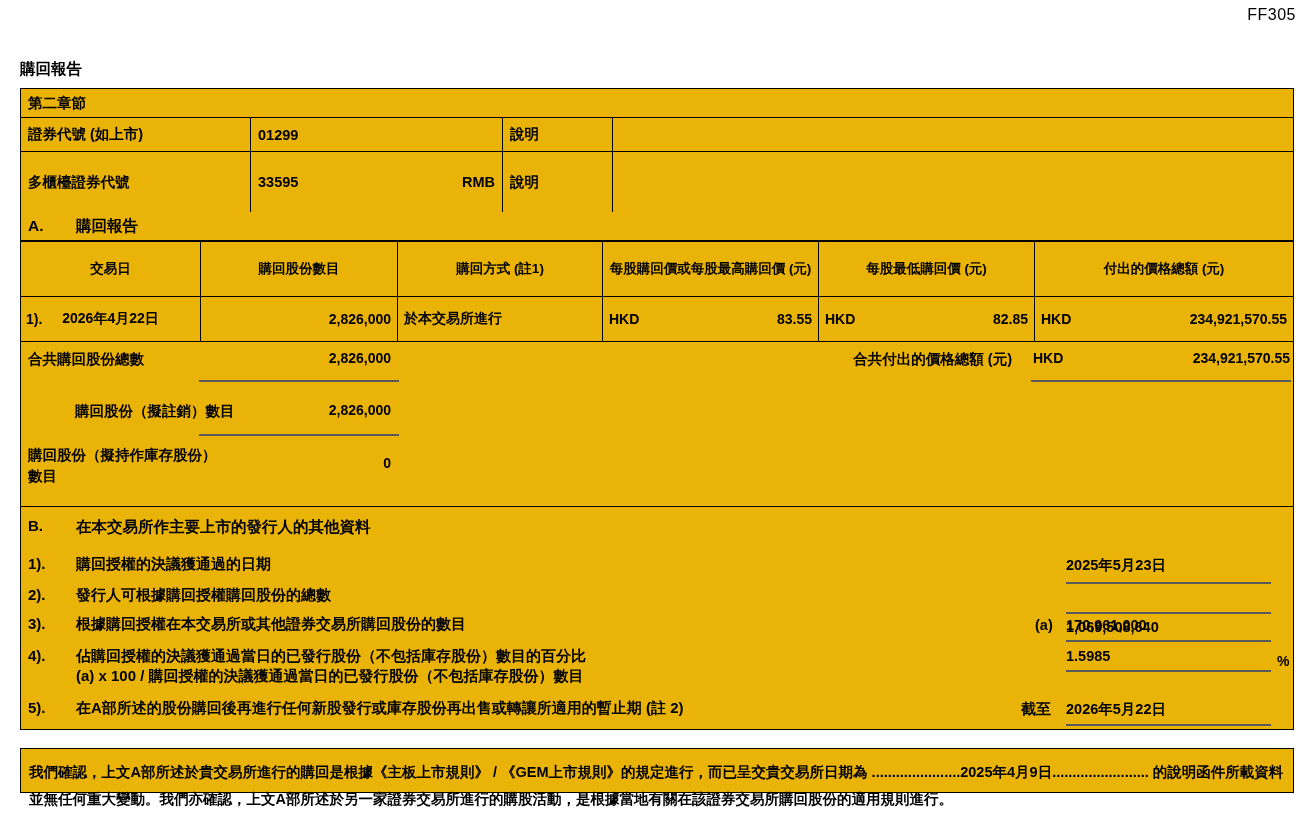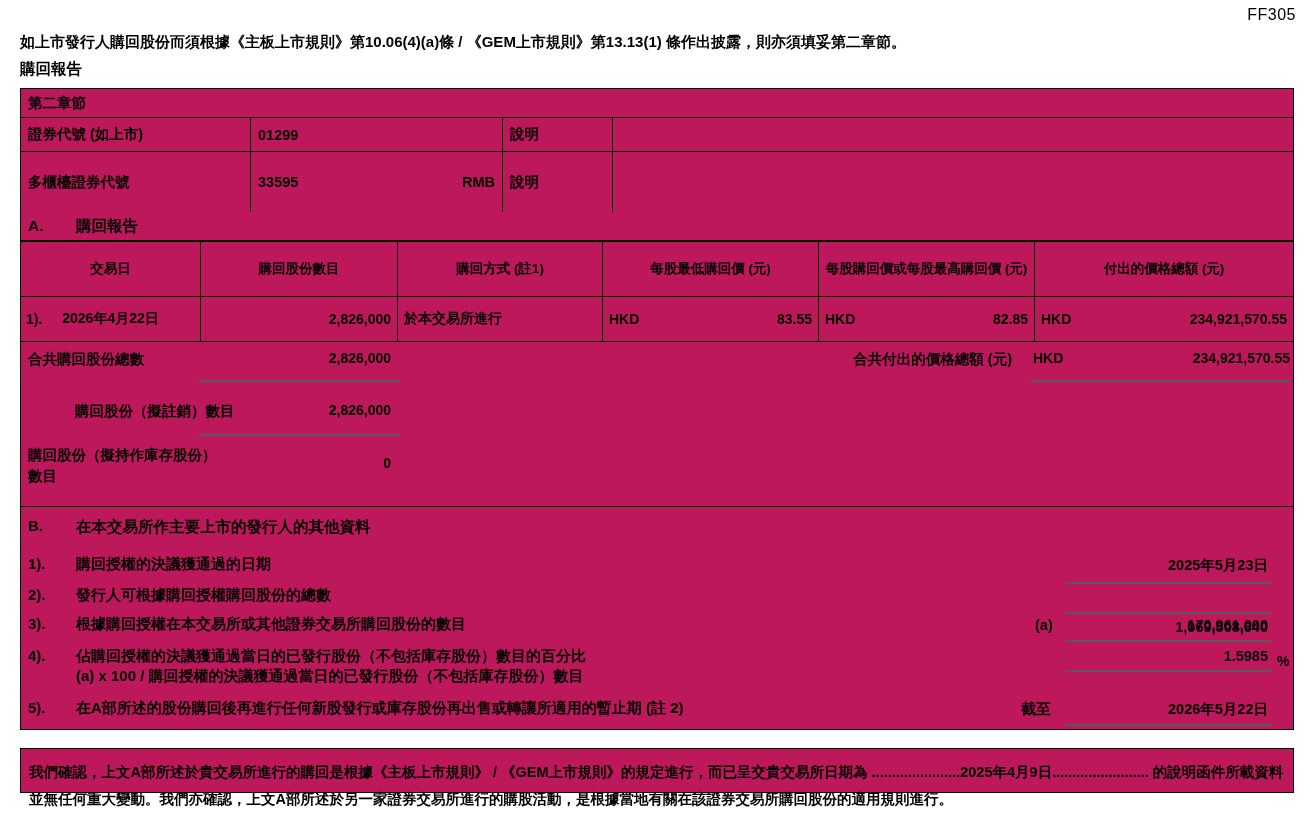--- a/index.html
+++ b/index.html
@@ -2,21 +2,21 @@
 <html><head>
 <meta charset="utf-8">
 <style>
   html,body{margin:0;padding:0;background:#fff;}
   .page{position:relative;width:1315px;height:829px;background:#fff;overflow:hidden;
         font-family:"Liberation Sans","DejaVu Sans",sans-serif;font-weight:700;color:#000;}
   .abs{position:absolute;}
   .form-code{position:absolute;top:6px;right:19px;font-weight:400;font-size:16px;letter-spacing:.5px;}
   .intro{position:absolute;left:20px;top:33px;font-size:15px;white-space:nowrap;}
   .heading{position:absolute;left:20px;top:59px;font-size:15.5px;}
-  .box{position:absolute;left:20px;width:1274px;border:1.5px solid #000;box-sizing:border-box;background:#be185d;}
+  .box{position:absolute;left:20px;width:1274px;border:1.5px solid #000;box-sizing:border-box;background:#eab308;}
   
   #box1{top:88px;height:125px;display:flex;flex-direction:column;}
   .s2-title{height:28px;border-bottom:1.5px solid #000;display:flex;align-items:center;padding:0 7px;font-size:14.5px;}
   .trow{display:flex;border-bottom:1.5px solid #000;}
   .trow.r1{height:30px;}
   .trow.r2{height:33px;}
   .trow.r3{flex:1;border-bottom:none;}
   .cell{border-right:1.5px solid #000;box-sizing:border-box;display:flex;align-items:center;
         padding:0 7px;font-size:14.5px;overflow:hidden;white-space:nowrap;}
   .cell.last{border-right:none;flex:1;}
@@ -37,31 +37,30 @@
   .idxcell{position:relative;justify-content:center;}
   .idx{position:absolute;left:5px;}
   .num{justify-content:flex-end;}
   .totals{position:relative;height:162px;font-size:14.5px;}
   .uline{position:absolute;height:0;border-top:2px solid #5a5a5a;}
   .numfield{position:absolute;left:178px;width:200px;text-align:right;padding-right:8px;box-sizing:border-box;font-size:14px;}
   
   #boxB{top:507px;height:223px;border-top:none;font-size:15px;}
   #boxB .bnum{position:absolute;left:7px;}
   #boxB .blabel{position:absolute;left:55px;white-space:nowrap;}
-  .bval{position:absolute;left:1045px;width:205px;text-align:right;padding-right:3px;box-sizing:border-box;font-size:14.5px;white-space:nowrap;}
+  .bval{position:absolute;left:1045px;width:205px;text-align:left;padding-right:3px;box-sizing:border-box;font-size:14.5px;white-space:nowrap;}
   
   #boxC{top:748px;height:45px;padding:10px 8px;font-size:14.5px;line-height:27px;}
 </style>
 </head>
 <body>
 
 <div class="page">
 
   <div class="form-code">FF305</div>
-  <div class="intro">如上市發行人購回股份而須根據《主板上市規則》第10.06(4)(a)條 / 《GEM上市規則》第13.13(1) 條作出披露，則亦須填妥第二章節。</div>
   <div class="heading">購回報告</div>
 
   <div class="box" id="box1">
     <div class="s2-title">第二章節</div>
     <div class="trow r2">
       <div class="cell w1">證券代號 (如上市)</div>
       <div class="cell w2">01299</div>
       <div class="cell w3">說明</div>
       <div class="cell last"></div>
     </div>
@@ -79,22 +78,22 @@
   <div class="box" id="boxA">
     <div class="sec-title">
       <span class="sec-letter">A.</span>
       <span>購回報告</span>
     </div>
     <div class="atable">
       <div class="ahead">
         <div class="ath a1">交易日</div>
         <div class="ath a2">購回股份數目</div>
         <div class="ath a3">購回方式 (註1)</div>
+        <div class="ath a4">每股購回價或每股最高購回價 (元)</div>
         <div class="ath a5">每股最低購回價 (元)</div>
-        <div class="ath a4">每股購回價或每股最高購回價 (元)</div>
         <div class="ath alast">付出的價格總額 (元)</div>
       </div>
       <div class="arow">
         <div class="atd a1 idxcell">
           <span class="idx">1).</span>
           <span>2026年4月22日</span>
         </div>
         <div class="atd a2 num">2,826,000</div>
         <div class="atd a3">於本交易所進行</div>
         <div class="atd a4 spread">

